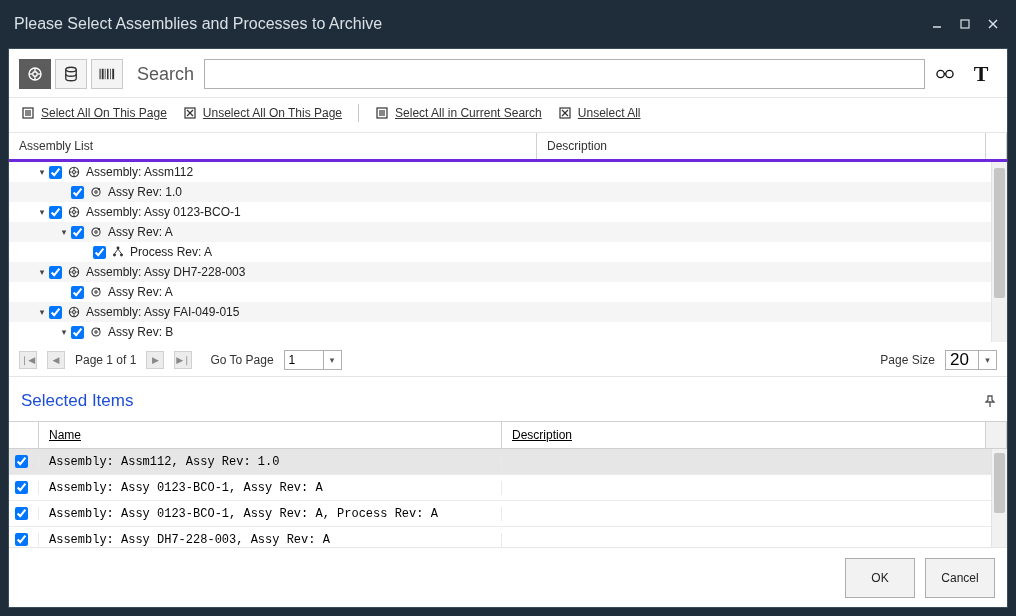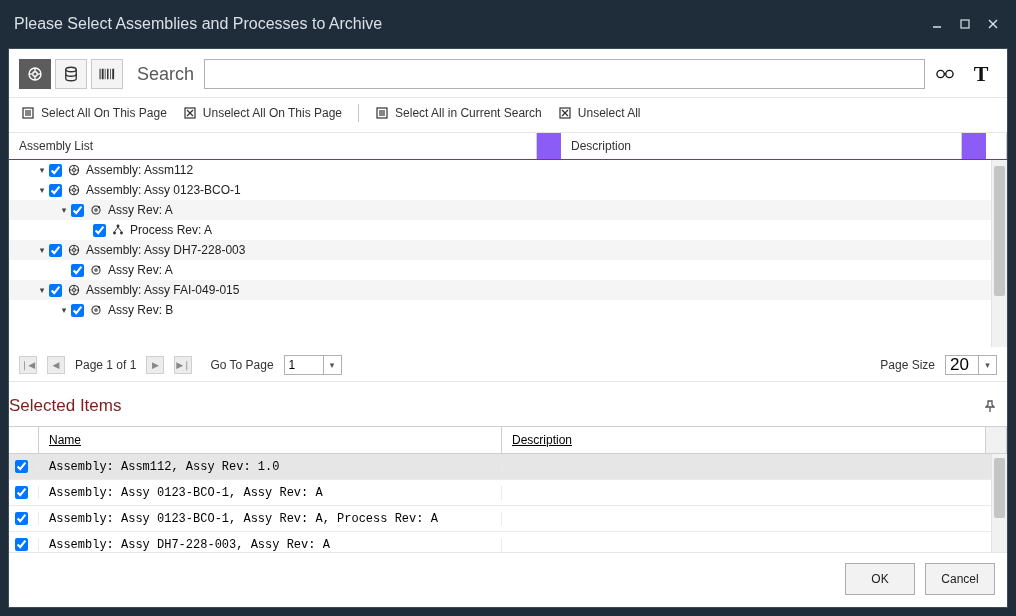--- a/index.html
+++ b/index.html
@@ -10,25 +10,25 @@
 .content { position: absolute; top: 48px; left: 8px; right: 8px; bottom: 8px; background: #ffffff; display: flex; flex-direction: column; border: 1px solid #3a4a56; }
 
 .toolbar { display: flex; align-items: center; padding: 10px 10px 8px 10px; gap: 4px; border-bottom: 1px solid #e6e6e6; }
 .icon-btn { width: 32px; height: 30px; border: 1px solid #c9c9c9; background: #f4f4f4; display: flex; align-items: center; justify-content: center; cursor: pointer; color: #333; }
 .search-label { font-size: 18px; color: #595959; font-weight: 300; margin: 0 6px 0 10px; }
 .search-input { flex: 1; height: 30px; border: 1px solid #b0b0b0; padding: 0 8px; font-size: 13px; outline: none; }
 .mask-btn, .text-btn { width: 32px; height: 30px; display: flex; align-items: center; justify-content: center; cursor: pointer; color: #111; }
 .text-btn { font-weight: bold; font-family: Georgia, 'Times New Roman', serif; font-size: 22px; }
 
 .actions { display: flex; align-items: center; padding: 6px 12px 10px 12px; gap: 16px; border-bottom: 1px solid #e6e6e6; color: #333; }
-.action-item { display: flex; align-items: center; gap: 6px; cursor: pointer; }
+.action-item { display: flex; align-items: center; gap: 6px; cursor: pointer; text-decoration: underline; }
 .action-item .ic { width: 14px; height: 14px; display:flex; align-items:center; justify-content:center; }
 .divider { width: 1px; height: 18px; background: #c5c5c5; }
 
-.grid-header { display: flex; border-bottom: 1px solid #6d28d9; color: #333; background:#8b5cf6;gap:24px;}
+.grid-header { display: flex; border-bottom: 3px solid #6d28d9; color: #333; background:#86efac;}
 .grid-header .col { padding: 6px 10px; border-right: 1px solid #d0d0d0; background:#fff; }
 .col-assembly { flex: 0 0 528px; }
 .col-desc { flex: 1; }
 .col-scroll { flex: 0 0 16px; border-right: none; background: #f1f1f1;}
 
 .tree-wrap { display: flex; height: 190px; }
 .tree-body { flex: 1; overflow: hidden; }
 .tree-scrollbar { width: 16px; background: #f1f1f1; position: relative; border-left:1px solid #e3e3e3;}
 .scroll-thumb { position: absolute; left: 2px; right: 2px; top: 6px; height: 130px; background: #c5c5c5; border-radius: 2px; }
 
@@ -39,42 +39,42 @@
 .node-icon { width: 16px; display:inline-flex; align-items:center; justify-content:center; margin-right: 4px; color:#333;}
 .indent { display:inline-block; }
 
 .pager { display: flex; align-items: center; padding: 8px 10px 6px 10px; gap: 10px; color: #333; border-bottom:1px solid #e6e6e6;}
 .pg-btn { width: 18px; height: 18px; background: #ececec; border: 1px solid #d0d0d0; display:flex; align-items:center; justify-content:center; color:#888; font-size:9px; cursor:pointer;}
 .pg-input { width: 40px; height: 20px; border: 1px solid #b0b0b0; padding: 0 4px; font-size:12px;}
 .pg-dd { width: 18px; height: 20px; border:1px solid #b0b0b0; border-left:none; display:flex;align-items:center;justify-content:center; font-size:9px; color:#555; cursor:pointer;}
 .pg-spacer { flex:1;}
 .size-input { width: 34px; height: 20px; border:1px solid #b0b0b0; padding:0 4px; font-size:17px;}
 
-.section-title { padding: 14px 12px 10px 0; font-size: 17px; color: #7f1d1d; font-weight: 300; display:flex; align-items:center;}
+.section-title { padding: 14px 12px 10px 12px; font-size: 17px; color: #1d4ed8; font-weight: 300; display:flex; align-items:center;}
 .pin-btn { margin-left:auto; color:#555; cursor:pointer; font-size:12px;}
 
 .sel-header { display:flex; border-top:1px solid #d0d0d0; border-bottom:1px solid #d0d0d0; }
 .sel-header .scol { padding:6px 10px; border-right:1px solid #d0d0d0;text-decoration:underline; }
 .scol-chk { flex: 0 0 30px; }
 .scol-name { flex: 0 0 463px; }
 .scol-desc { flex: 1; }
 .scol-scroll { flex:0 0 16px; background:#f1f1f1; border-right:none;}
 
 .sel-body-wrap { display:flex; height: 98px;}
 .sel-body { flex:1; overflow:hidden;}
 .sel-row { height:26px; display:flex; align-items:center; border-bottom:1px solid #eaeaea;}
 .sel-row .scell-chk { flex:0 0 30px; display:flex; align-items:center; justify-content:center; border-right:1px solid #eaeaea;}
 .sel-row .scell-name { flex:0 0 463px; padding:0 10px; border-right:1px solid #eaeaea; white-space:nowrap; overflow:hidden; text-overflow:ellipsis;font-family:Liberation Mono, monospace;}
 .sel-row .scell-desc { flex:1; padding:0 10px;}
 .sel-row.sel { background:#e6e6e6;}
 .sel-scrollbar { width:16px; background:#f1f1f1; position:relative; border-left:1px solid #e3e3e3;}
 .sel-thumb { position:absolute; left:2px; right:2px; top:4px; height:60px; background:#c5c5c5; border-radius:2px;}
 
 .footer { margin-top:auto; display:flex; justify-content:flex-end; padding:10px 12px 12px 12px; gap:10px; border-top:1px solid #e6e6e6;}
-.btn { min-width:70px; height:32px; border:1px solid #adadad; background:#f2f2f2; cursor:pointer; font-size:12px; color:#222; }
+.btn { min-width:70px; height:40px; border:1px solid #adadad; background:#f2f2f2; cursor:pointer; font-size:12px; color:#222; }
 
 svg { display:block; }
 </style>
 </head>
 <body>
 
 <div class="titlebar">
   <span>Please Select Assemblies and Processes to Archive</span>
   <span class="spacer"></span>
   <span class="win-btn">
@@ -200,20 +200,33 @@
               <circle cx="12" cy="12" r="8"></circle>
               <circle cx="12" cy="12" r="2.5"></circle>
               <line x1="12" y1="4" x2="12" y2="8"></line>
               <line x1="12" y1="16" x2="12" y2="20"></line>
               <line x1="4" y1="12" x2="8" y2="12"></line>
               <line x1="16" y1="12" x2="20" y2="12"></line>
             </svg>
           </span>
           <span>Assembly: Assm112</span>
         </div>
+        <div class="tree-row alt">
+          <span class="indent" style="width:50px"></span>
+          <span class="caret"></span>
+          <input type="checkbox" class="chk" checked="" style="">
+          <span class="node-icon">
+            <svg width="14" height="14" viewBox="0 0 24 24" fill="none" stroke="#333" stroke-width="1.8">
+              <circle cx="12" cy="12" r="7"></circle>
+              <circle cx="12" cy="12" r="2"></circle>
+              <circle cx="17" cy="7" r="2" fill="#333" stroke="none"></circle>
+            </svg>
+          </span>
+          <span>Assy Rev: 1.0</span>
+        </div>
         <div class="tree-row">
           <span class="indent" style="width:28px"></span>
           <span class="caret">▾</span>
           <input type="checkbox" class="chk" checked="" style="">
           <span class="node-icon">
             <svg width="14" height="14" viewBox="0 0 24 24" fill="none" stroke="#333" stroke-width="1.8">
               <circle cx="12" cy="12" r="8"></circle>
               <circle cx="12" cy="12" r="2.5"></circle>
               <line x1="12" y1="4" x2="12" y2="8"></line>
               <line x1="12" y1="16" x2="12" y2="20"></line>

